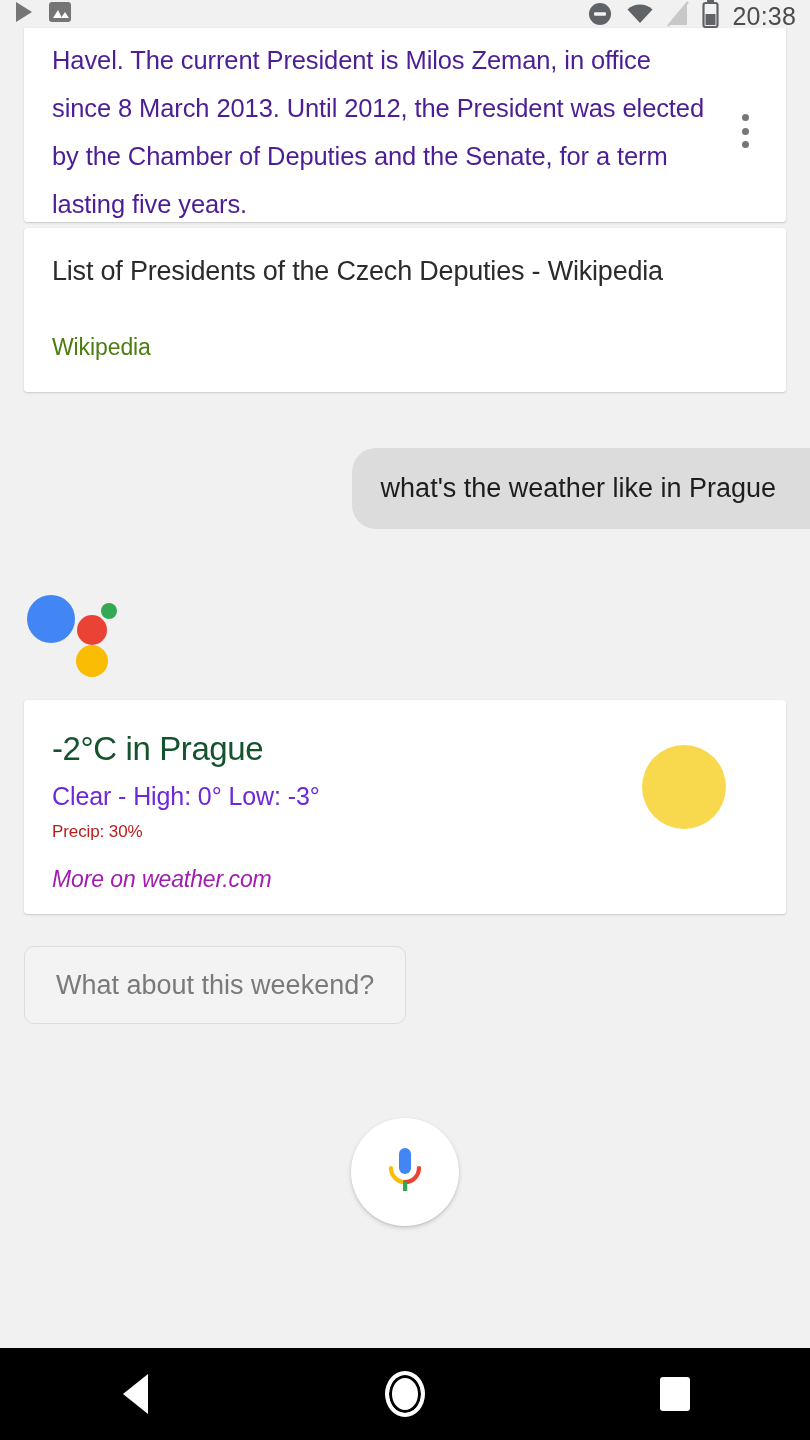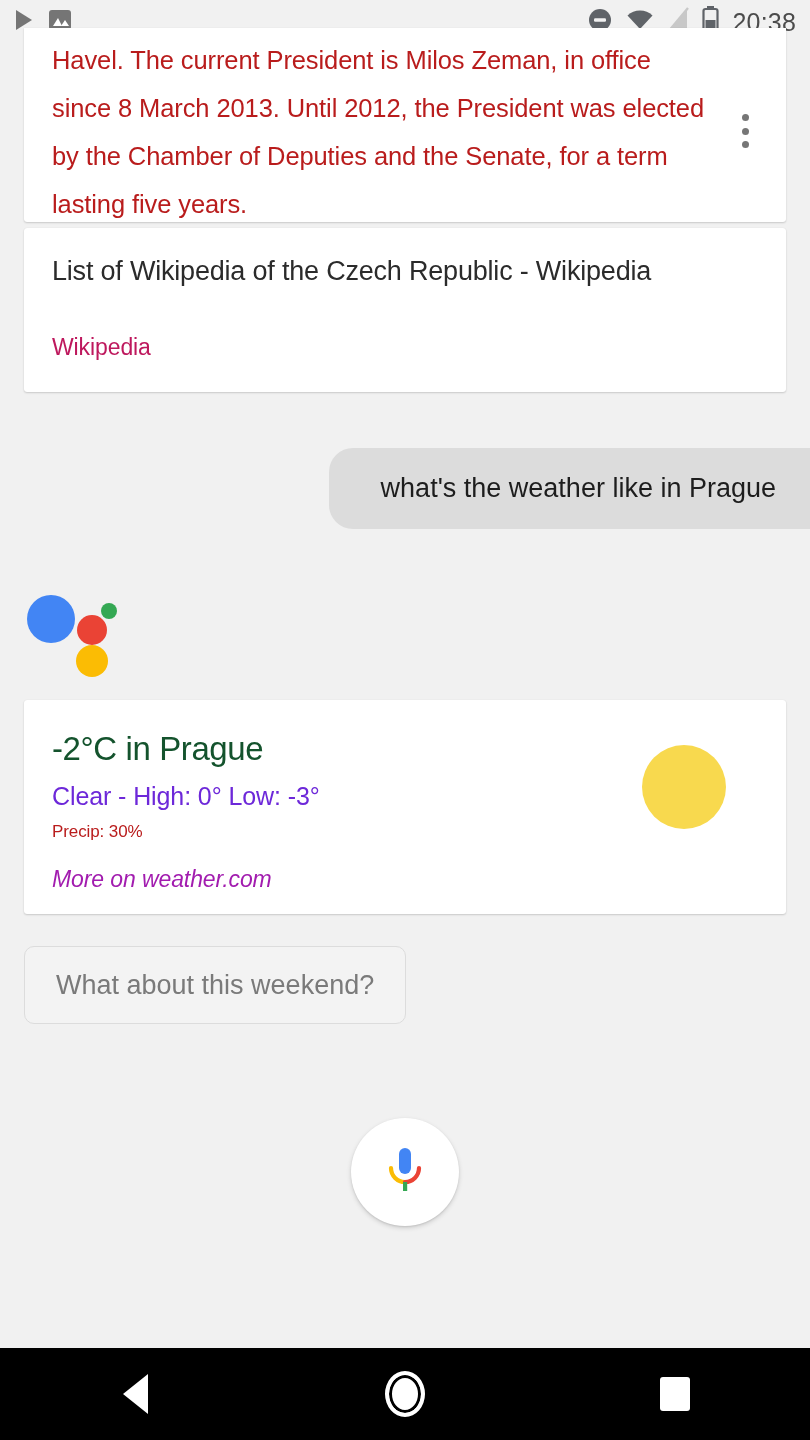--- a/index.html
+++ b/index.html
@@ -8,68 +8,68 @@
     background:#f1f1f1;
     font-family:"Liberation Sans", sans-serif;
     overflow:hidden;
   }
   #screen { position:relative; width:810px; height:1440px; background:#f1f1f1; overflow:hidden; }
 
   
   #status-bar {
     position:absolute; top:0; left:0; width:810px; height:44px;
     background:#f1f1f1;
-    display:flex; align-items:center; padding:0 14px 0 14px;
+    display:flex; align-items:flex-start; padding:0 14px 0 14px;
   }
   .sb-left { display:flex; align-items:center; gap:14px; }
   .sb-right { margin-left:auto; display:flex; align-items:center; gap:13px; }
   .sb-time {
     font-size:25px; color:#4c4c4c; letter-spacing:0.2px;
     font-family:"Liberation Sans", sans-serif;
   }
 
   
   .card {
     position:absolute; left:24px; width:762px;
     background:#ffffff;
     border-radius:3px;
     box-shadow:0 1px 2px rgba(0,0,0,0.16), 0 0 1px rgba(0,0,0,0.10);
   }
 
   
   #knowledge-card { top:28px; height:194px; border-radius:0 0 3px 3px; }
   #snippet-text {
     position:absolute; left:28px; top:8px; width:660px;
-    font-size:25.5px; line-height:48px; color:#b91c1c;
+    font-size:25.5px; line-height:48px; color:#4c1d95;
     letter-spacing:-0.1px;
   }
   #overflow-menu {
     position:absolute; right:26px; top:86px;
     width:30px; height:34px; cursor:pointer;
     display:flex; flex-direction:column; align-items:center; justify-content:space-between;
   }
   #overflow-menu i { display:block; width:7px; height:7px; border-radius:50%; background:#767676; }
 
   
   #wiki-card { top:228px; height:164px; }
   #wiki-title {
     position:absolute; left:28px; top:24px; width:620px;
     font-size:27px; line-height:39px; color:#2b2b2b; letter-spacing:-0.2px;
   }
   #wiki-source {
     position:absolute; left:28px; top:106px;
-    font-size:23px; color:#be185d; letter-spacing:-0.1px;
+    font-size:23px; color:#4d7c0f; letter-spacing:-0.1px;
   }
 
   
   #user-bubble {
     position:absolute; right:0px; top:448px;
     max-width:544px; background:#dcdcdc;
     border-radius:24px 0 0 24px;
-    padding:25px 34px 26px 52px;
+    padding:25px 34px 26px 29px;
     font-size:27px; color:#1d1d1d; line-height:30px;
     white-space:nowrap;
     text-align:center;
   }
 
   
   #assistant-logo { position:absolute; left:27px; top:595px; width:90px; height:75px; }
   #logo-blue   { position:absolute; left:0px;  top:0px;  width:48px; height:48px; border-radius:50%; background:#4285f4; }
   #logo-red    { position:absolute; left:50px; top:20px; width:30px; height:30px; border-radius:50%; background:#ea4335; }
   #logo-green  { position:absolute; left:74px; top:8px;  width:16px; height:16px; border-radius:50%; background:#34a853; }
@@ -195,21 +195,21 @@
   <div class="card" id="knowledge-card">
     <div id="snippet-text">Havel. The current President is Milos Zeman, in office since 8 March 2013. Until 2012, the President was elected by the Chamber of Deputies and the Senate, for a term lasting five years.</div>
     <div id="overflow-menu">
       <i></i>
       <i></i>
       <i></i>
     </div>
   </div>
 
   <div class="card" id="wiki-card">
-    <div id="wiki-title">List of Wikipedia of the Czech Republic - Wikipedia</div>
+    <div id="wiki-title">List of Presidents of the Czech Deputies - Wikipedia</div>
     <div id="wiki-source">Wikipedia</div>
   </div>
 
   <div id="user-bubble">what's the weather like in Prague</div>
 
   <div id="assistant-logo">
     <span id="logo-blue"></span>
     <span id="logo-red"></span>
     <span id="logo-green"></span>
     <span id="logo-yellow"></span>

